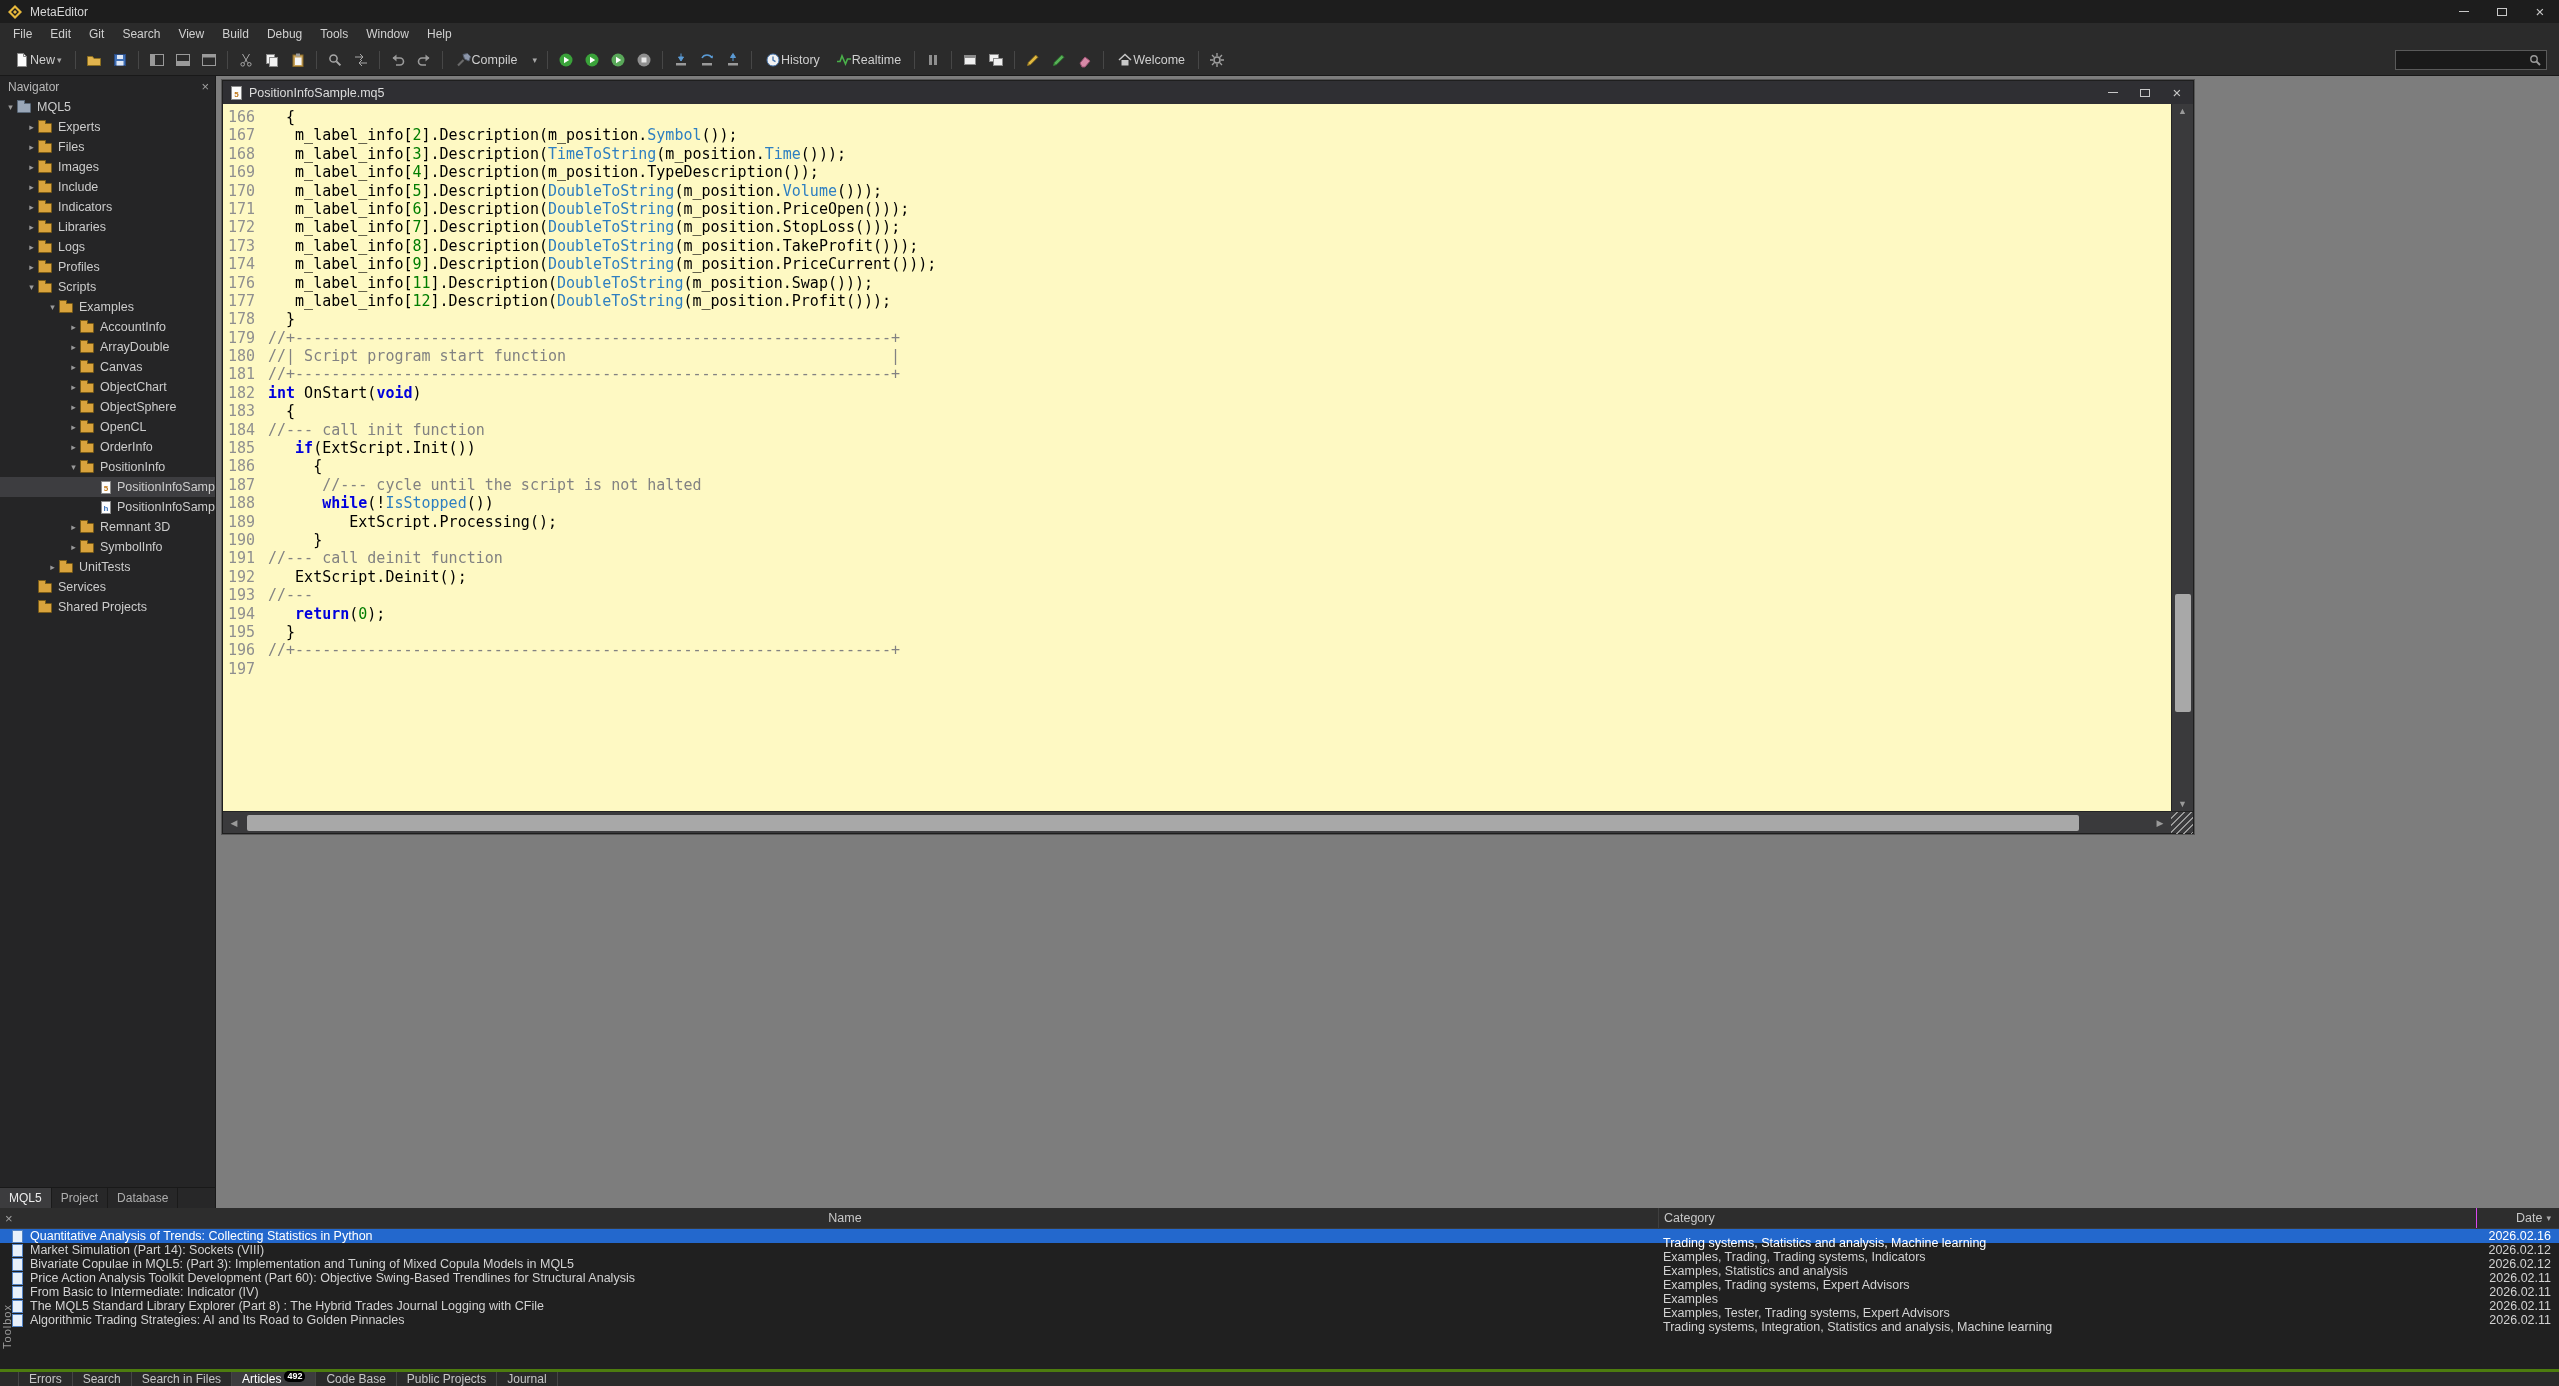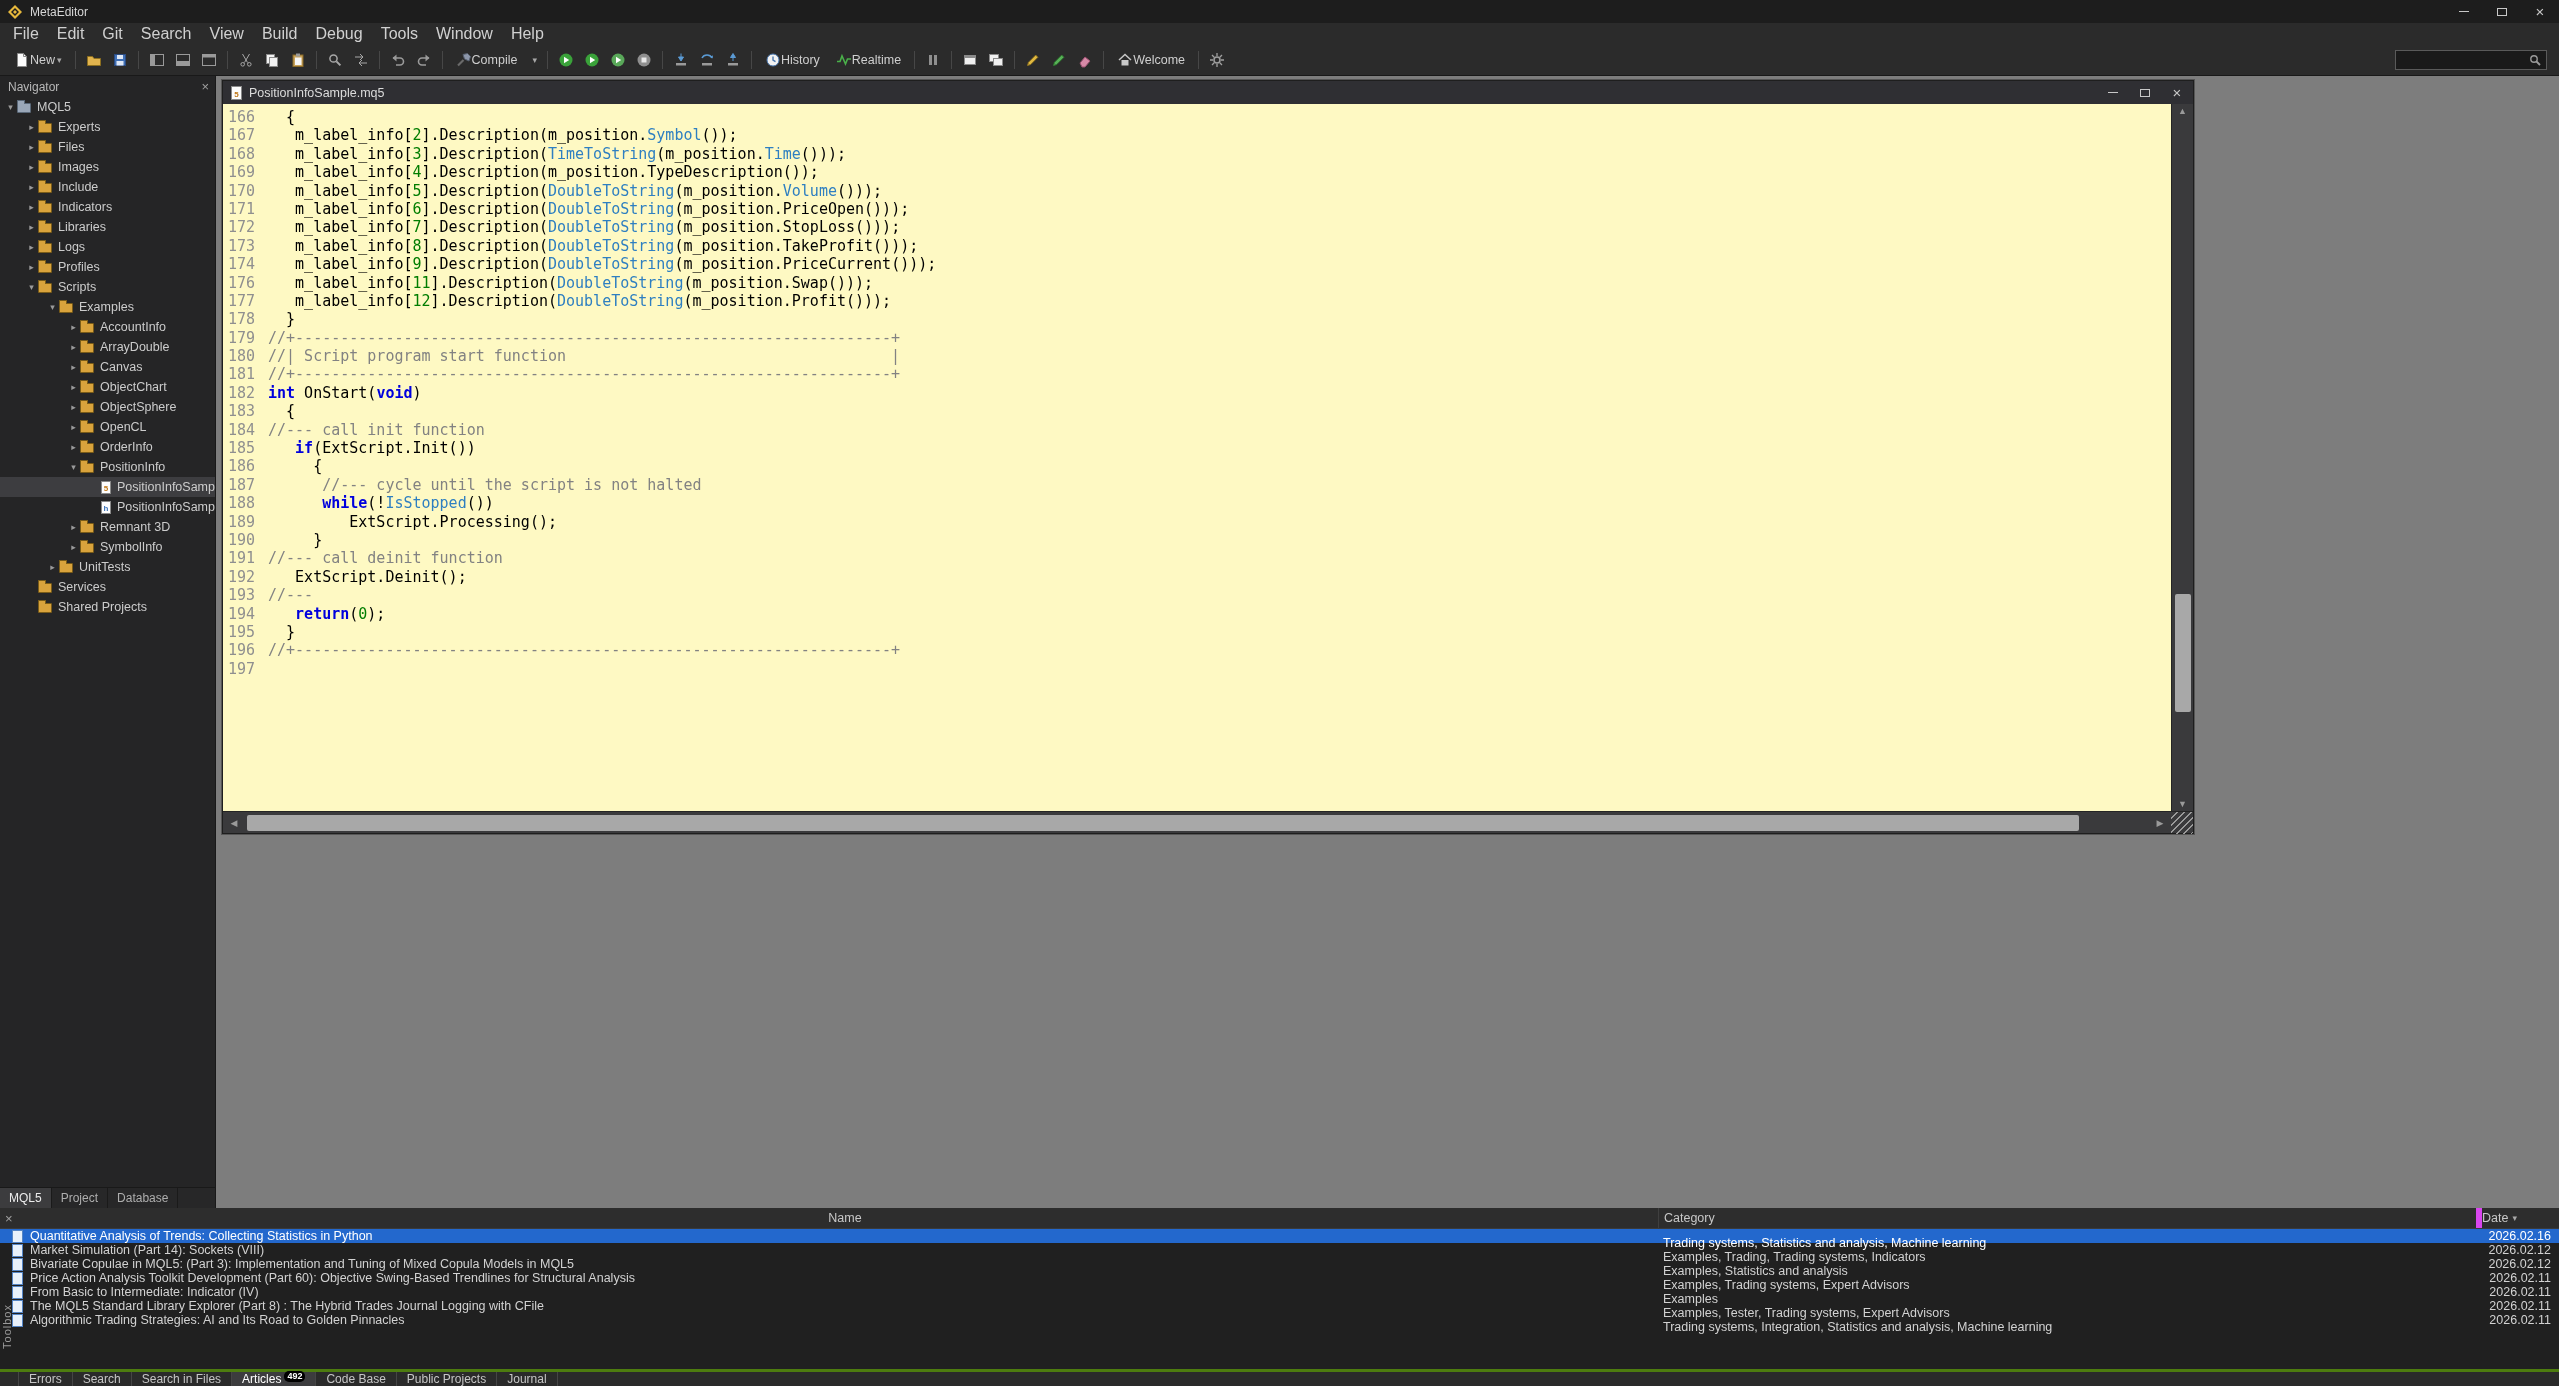--- a/index.html
+++ b/index.html
@@ -10,21 +10,21 @@
     display:flex;align-items:center;color:#d6d6d6;font-size:12px;}
   .app-icon{width:14px;height:14px;margin:0 8px 0 8px;flex:none;}
   .win-controls{margin-left:auto;display:flex;height:100%;}
   .wc{width:38px;height:100%;display:flex;align-items:center;justify-content:center;color:#c8c8c8;}
   .wc .bar{width:10px;height:1px;background:#c8c8c8;display:block;}
   .wc .box{width:10px;height:8px;border:1px solid #c8c8c8;display:block;}
   .wc.close{font-size:15px;}
   
   .menubar{position:absolute;left:0;top:23px;width:100%;height:22px;background:#2b2b2b;
     display:flex;align-items:center;padding-left:4px;}
-  .menu-item{padding:0 9px;line-height:22px;font-size:16px;color:#d0d0d0;cursor:default;}
+  .menu-item{padding:0 9px;line-height:22px;font-size:12px;color:#d0d0d0;cursor:default;}
   
   .toolbar{position:absolute;left:0;top:45px;width:100%;height:31px;background:#2b2b2b;
     border-bottom:1px solid #191919;display:flex;align-items:center;padding:0 6px;}
   .tbtn{display:flex;align-items:center;background:none;border:1px solid transparent;
     border-radius:2px;padding:2px 4px;color:#cfcfcf;font-size:12.5px;height:24px;font-family:inherit;}
   .tbtn.labeled{padding:2px 7px;}
   .tsep{width:1px;height:18px;background:#474747;margin:0 5px;flex:none;}
   .drop{font-size:9px;color:#a8a8a8;margin-left:2px;}
   .tsearch{margin-left:auto;display:flex;align-items:center;background:#1a1a1a;
     border:1px solid #5a5a5a;height:20px;width:152px;padding:0 4px;margin-right:6px;}
@@ -87,22 +87,22 @@
   .grip{width:22px;height:22px;flex:none;
     background:repeating-linear-gradient(135deg,transparent 0 4px,#9a9a9a 4px 5px);}
   
   .toolbox{position:absolute;left:0;top:1208px;width:100%;height:178px;background:#202020;
     display:flex;flex-direction:column;}
   .tb-header{height:21px;background:#2d2d2d;border-bottom:1px solid #3a3a3a;display:flex;
     align-items:center;font-size:12.5px;color:#c8c8c8;flex:none;position:relative;}
   .tb-close{position:absolute;left:5px;top:0;color:#a0a0a0;font-size:13px;line-height:21px;}
   .col-name{width:1658px;padding-left:32px;flex:none;text-align:center;}
   .col-cat{width:818px;padding-left:5px;border-left:1px solid #3f3f3f;flex:none;align-self:stretch;display:flex;align-items:center;}
-  .col-date{flex:1;border-left:6px solid #d946ef;align-self:stretch;display:flex;align-items:center;
-    padding-right:8px;gap:4px;}
+  .col-date{flex:1;border-left:1px solid #d946ef;align-self:stretch;display:flex;align-items:center;
+    justify-content:flex-end;padding-right:8px;gap:4px;}
   .sort{font-size:9px;color:#a8a8a8;}
   .tb-rows{flex:1;overflow:hidden;position:relative;}
   .tb-row{height:14px;display:flex;align-items:center;font-size:12.5px;color:#d2d2d2;}
   .tb-row.selected{background:#2368cd;color:#ffffff;}
   .tb-row .cell-name{width:1658px;padding-left:12px;flex:none;display:flex;align-items:center;gap:7px;
     white-space:nowrap;overflow:hidden;}
   .doc-icon{width:11px;height:13px;background:#e8f0fa;border:1px solid #5585c5;flex:none;}
   .tb-row .cell-cat{width:818px;padding-left:5px;flex:none;white-space:nowrap;overflow:hidden;margin-top:14px;}
   .tb-row .cell-date{flex:1;text-align:right;padding-right:8px;white-space:nowrap;}
   .tb-vlabel{position:absolute;left:1px;bottom:20px;writing-mode:vertical-rl;transform:rotate(180deg);

